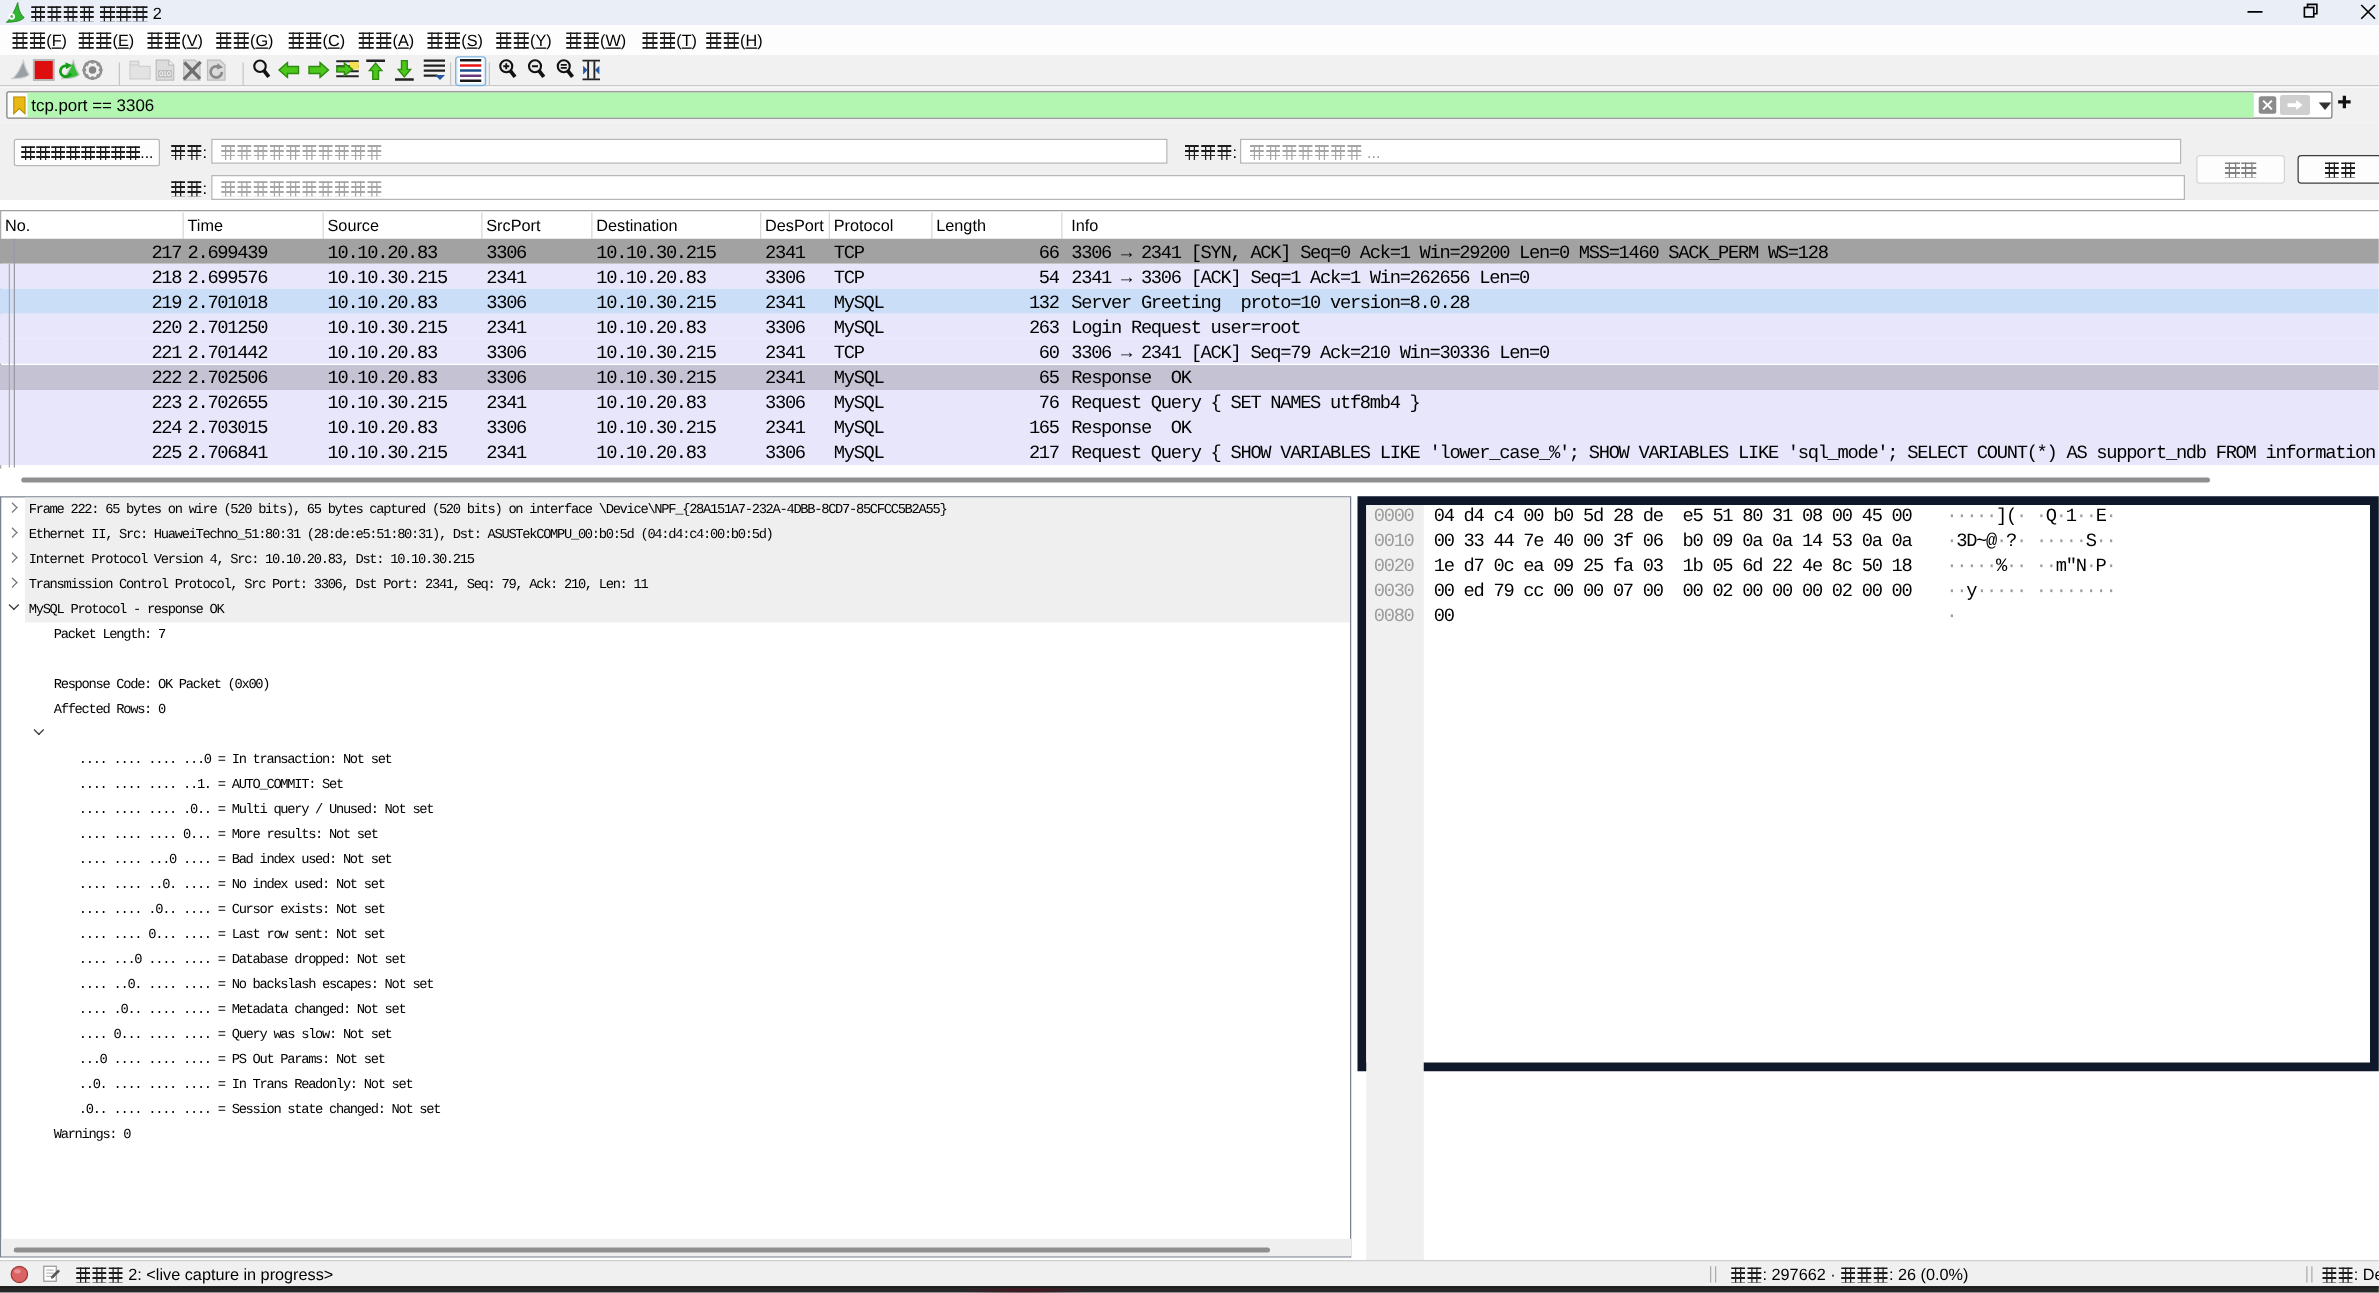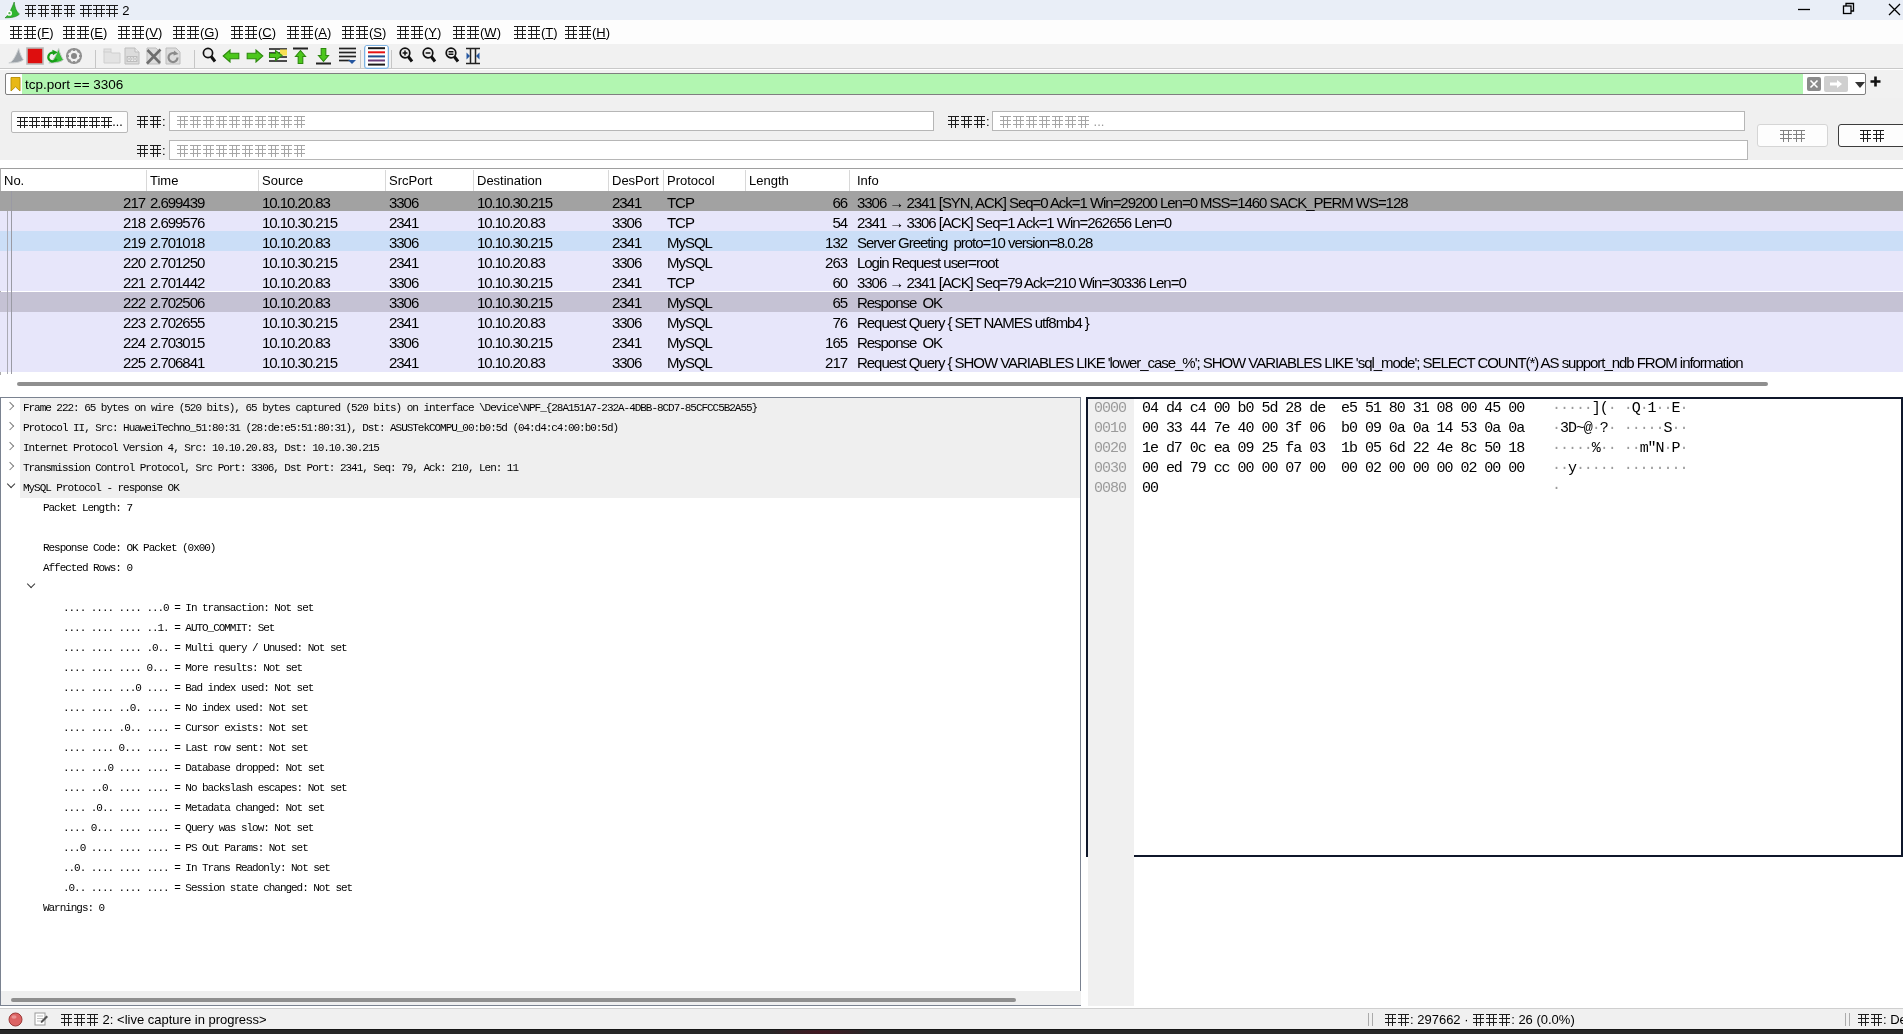--- a/index.html
+++ b/index.html
@@ -1,18 +1,18 @@
 <!DOCTYPE html>
 <html><head><meta charset="utf-8"><style>
 *{margin:0;padding:0;box-sizing:border-box}
 html,body{width:1903px;height:1034px;overflow:hidden;background:#fff;
  font-family:"Liberation Sans",sans-serif;}
 #app{position:absolute;left:0;top:0;width:1903px;height:1034px}
 .abs{position:absolute}
-.mono{font-family:Liberation Sans, sans-serif;font-size:15px;letter-spacing:-1.04px;white-space:pre}
+.mono{font-family:Liberation Mono, monospace;font-size:15px;letter-spacing:-1.04px;white-space:pre}
 
 .c{display:inline-block;vertical-align:-2px;background:
  linear-gradient(currentColor 0 0) 30% 0/1.2px 100% no-repeat,
  linear-gradient(currentColor 0 0) 72% 0/1.2px 100% no-repeat,
  repeating-linear-gradient(to bottom,currentColor 0 1.3px,transparent 1.3px 3.9px);
  opacity:.88}
 .c15{width:12.5px;height:13px;margin:0 .75px}
 .c13{width:11.5px;height:12px;margin:0 .75px}
 .c12{width:10.5px;height:11px;margin:0 .75px}
 
@@ -40,21 +40,21 @@
 .r217{background:#A2A2A2}
 .rlav{background:#E7E6FA}
 .rblu{background:#CBDEF7}
 .r222{background:#C5C2D4}
 .no{left:0;width:145px;text-align:right}
 .t{left:150px}.s{left:262px}.sp{left:389px}.d{left:477px}.dp{left:612px}.pr{left:667px}
 .ln{left:700px;width:147px;text-align:right}
 .in{left:857px}
 
 #detail{left:0px;top:397px;width:1081px;height:609px;background:#fff;border:1px solid #7A8290}
-#hexpane{left:1086px;top:397px;width:817px;height:460px;background:#fff;border:2px solid #0f172a}
+#hexpane{left:1086px;top:397px;width:817px;height:460px;background:#fff;border:7px solid #0f172a}
 .dline{position:absolute;left:0;width:1080px;height:20px;font-family:"Liberation Mono",monospace;font-size:11px;letter-spacing:-1.04px;white-space:pre;line-height:20px}
 .hline{position:absolute;font-family:"Liberation Mono",monospace;font-size:15px;letter-spacing:-1.04px;white-space:pre;line-height:20px}
 .chev{position:absolute;width:6.2px;height:6.2px;border-right:1.7px solid #787878;border-bottom:1.7px solid #787878}
 .chr{transform:rotate(-45deg)}
 .chd{transform:rotate(45deg);border-color:#3c3c3c}
 
 #statusbar{left:0;top:1008px;width:1903px;height:21px;background:#F0F0F0;border-top:1px solid #CFCFCF;font-size:13px}
 #statusbar span{white-space:nowrap}
 #darkstrip{left:0;top:1029px;width:1903px;height:5px;background:radial-gradient(70px 6px at 820px 2px,#451722,rgba(0,0,0,0) 75%),#272727;border-top:1px solid #151515}
 .g{color:#9B9B9B}
@@ -278,21 +278,21 @@
 <div class="abs" style="left:17px;top:382px;width:1751px;height:3.5px;background:#8f8f8f;border-radius:2px"></div>
 <div class="abs" id="detail">
 <div class="abs" style="left:19px;top:0px;width:1060px;height:100px;background:#EFEFEF"></div>
 <div class="chev chr" style="left:6px;top:5px"></div>
 <div class="chev chr" style="left:6px;top:25px"></div>
 <div class="chev chr" style="left:6px;top:45px"></div>
 <div class="chev chr" style="left:6px;top:65px"></div>
 <div class="chev chd" style="left:7px;top:83px"></div>
 <div class="chev chd" style="left:27px;top:183px"></div>
 <div class="dline" style="left:22px;top:0px">Frame 222: 65 bytes on wire (520 bits), 65 bytes captured (520 bits) on interface \Device\NPF_{28A151A7-232A-4DBB-8CD7-85CFCC5B2A55}</div>
-<div class="dline" style="left:22px;top:20px">Protocol II, Src: HuaweiTechno_51:80:31 (28:de:e5:51:80:31), Dst: ASUSTekCOMPU_00:b0:5d (04:d4:c4:00:b0:5d)</div>
+<div class="dline" style="left:22px;top:20px">Ethernet II, Src: HuaweiTechno_51:80:31 (28:de:e5:51:80:31), Dst: ASUSTekCOMPU_00:b0:5d (04:d4:c4:00:b0:5d)</div>
 <div class="dline" style="left:22px;top:40px">Internet Protocol Version 4, Src: 10.10.20.83, Dst: 10.10.30.215</div>
 <div class="dline" style="left:22px;top:60px">Transmission Control Protocol, Src Port: 3306, Dst Port: 2341, Seq: 79, Ack: 210, Len: 11</div>
 <div class="dline" style="left:22px;top:80px">MySQL Protocol - response OK</div>
 <div class="dline" style="left:42px;top:100px">Packet Length: 7</div>
 <div class="dline" style="left:42px;top:140px">Response Code: OK Packet (0x00)</div>
 <div class="dline" style="left:42px;top:160px">Affected Rows: 0</div>
 <div class="dline" style="left:62px;top:200px">.... .... .... ...0 = In transaction: Not set</div>
 <div class="dline" style="left:62px;top:220px">.... .... .... ..1. = AUTO_COMMIT: Set</div>
 <div class="dline" style="left:62px;top:240px">.... .... .... .0.. = Multi query / Unused: Not set</div>
 <div class="dline" style="left:62px;top:260px">.... .... .... 0... = More results: Not set</div>

